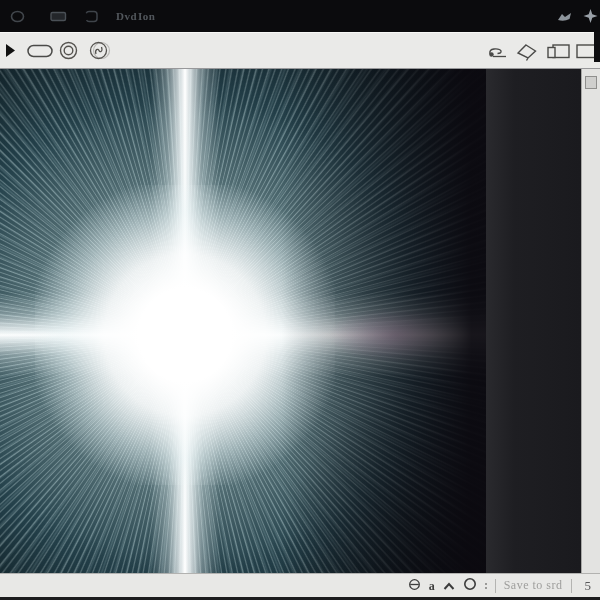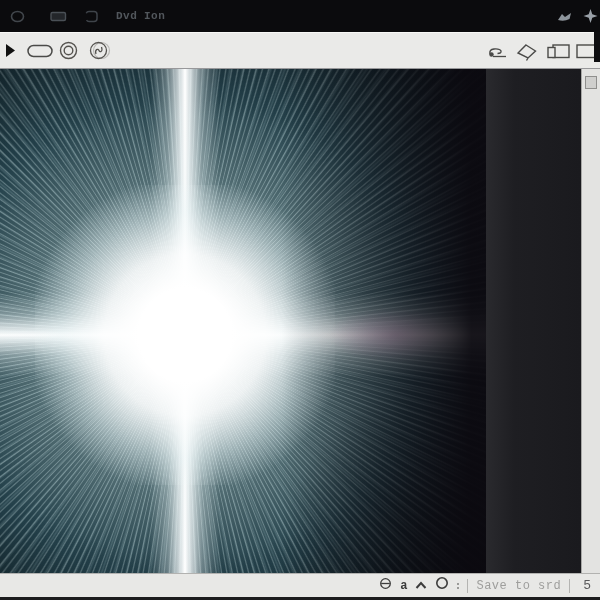--- a/index.html
+++ b/index.html
@@ -1,18 +1,18 @@
 <!DOCTYPE html>
 <html><head>
 <meta charset="utf-8">
 <style>
   html,body { margin:0; padding:0; background:#444; }
   #frame {
     position:relative; width:600px; height:600px; overflow:hidden;
-    font-family:Liberation Mono, monospace; background:#86efac;
+    font-family:Liberation Serif, serif; background:#86efac;
   }
   #frame * { box-sizing:border-box; }
   .abs { position:absolute; }
 
   
   .menubar { left:0; top:0; width:600px; height:32px; background:#0b0b0d; }
   .menubar .mi { position:absolute; top:9px; display:flex; align-items:center; height:14px; }
   .menu-text { color:#52575c; font-size:11px; font-weight:bold; letter-spacing:0.5px; }
 
   
@@ -90,21 +90,21 @@
         </svg>
     </span>
     <span class="mi" style="left:84px;">
       <svg width="15" height="13">
           <rect x="2" y="1.5" width="11" height="10" rx="3" fill="none" stroke="#3f444a" stroke-width="1.5" stroke-dasharray="26 7"></rect>
         </svg>
     </span>
     <span class="mi" style="left:116px;">
       <span class="menu-text">Dvd</span>
     </span>
-    <span class="mi" style="left:144px;">
+    <span class="mi" style="left:138px;">
       <span class="menu-text">Ion</span>
     </span>
     <span class="mi" style="left:556px;">
       <svg width="17" height="13">
           <path d="M2 10 L6 4 L9 7 L15 3 L13.5 9 Q8 12 2 10 Z" fill="#8d949b"></path>
         </svg>
     </span>
     <span class="mi" style="left:583px;">
       <svg width="15" height="14">
           <polygon points="7.5,0 9.3,5.2 14.5,7 9.3,8.8 7.5,14 5.7,8.8 0.5,7 5.7,5.2" fill="#9aa1a8"></polygon>

